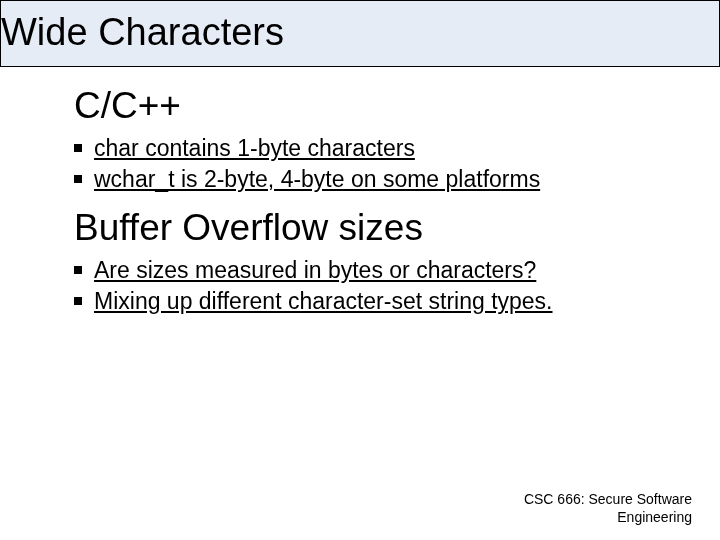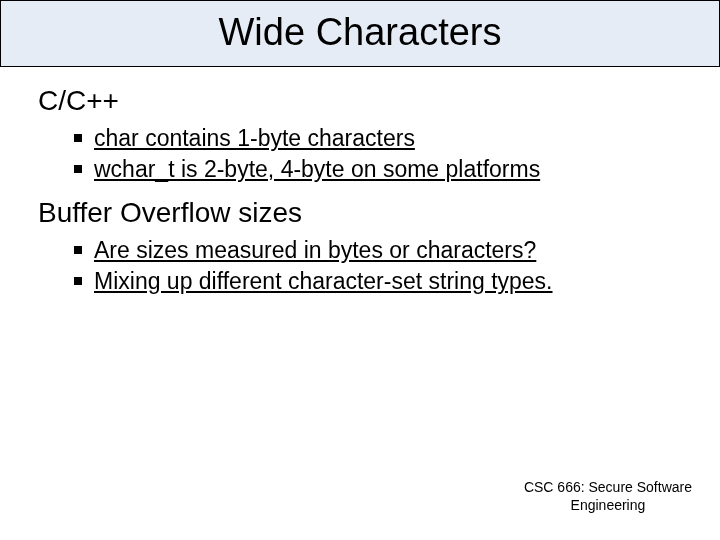--- a/index.html
+++ b/index.html
@@ -13,36 +13,37 @@
     background: #ffffff;
     font-family: Arial, Helvetica, sans-serif;
     position: relative;
     overflow: hidden;
   }
   .title-bar {
     width: 100%;
     background: #e6ecf5;
     border: 1px solid #000000;
     padding: 10px 0 12px 0;
-    text-align: center;
+    text-align: left;
   }
   .title-bar h1 {
     font-size: 38px;
     font-weight: normal;
     color: #000000;
   }
   .content {
     padding: 18px 38px 0 38px;
   }
   .section-heading {
-    font-size: 28px;
+    font-size: 37px;
     font-weight: normal;
     color: #000000;
     margin-top: 12px;
     margin-bottom: 6px;
+    margin-left: 36px;
   }
   .section-heading.first {
     margin-top: 0;
   }
   ul.bullets {
     list-style: none;
     padding-left: 36px;
     margin-bottom: 4px;
   }
   ul.bullets li {
@@ -57,23 +58,23 @@
     content: "";
     position: absolute;
     left: 0;
     top: 11px;
     width: 8px;
     height: 8px;
     background: #000000;
   }
   .footer {
     position: absolute;
-    bottom: 26px;
+    bottom: 14px;
     right: 28px;
-    text-align: center;
+    text-align: right;
     font-size: 14px;
     line-height: 1.25;
     color: #000000;
   }
 </style>
 </head>
 <body>
 
 <div class="title-bar">
   <h1>Wide Characters</h1>

